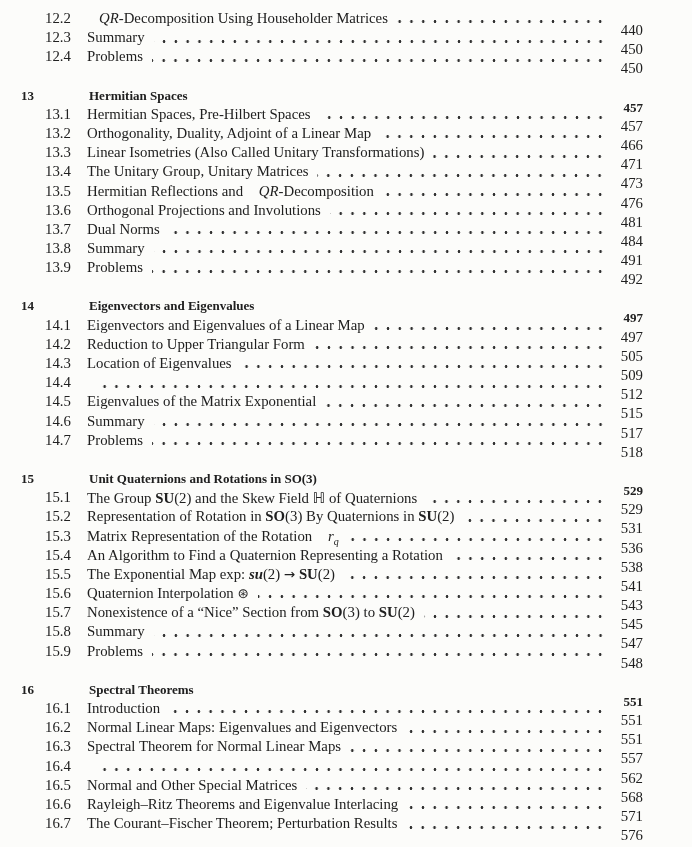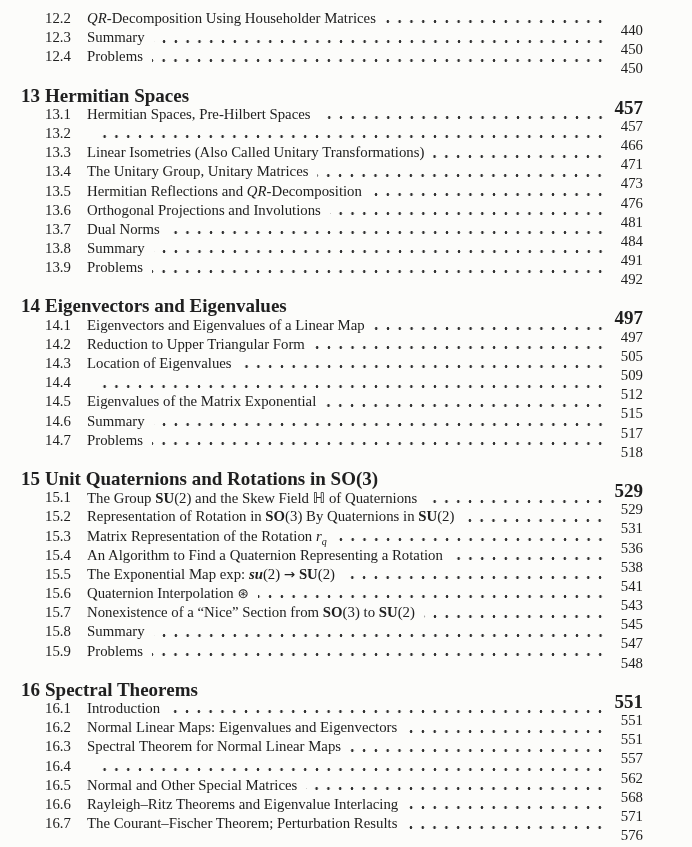--- a/index.html
+++ b/index.html
@@ -17,42 +17,42 @@
     padding:9px 49px 0 21px;
   }
   .row {
     display:flex;
     align-items:flex-start;
     height:19.2px;
     line-height:19.2px;
     white-space:nowrap;
   }
   
-  .chap { font-weight:bold; font-size:19px; }
+  .chap { font-weight:bold; font-size:13px;gap:44px; }
   .chap .cnum { flex:none; width:24px; }
   .chap .ctitle { flex:none; }
   .chap .fill { flex:1 1 0; }
   
   .sec { padding-left:24px; }
   .sec .num { flex:none; width:42px; }
   .title { flex:none; min-width:0; }
   .dots {
     flex:1 1 0;
     min-width:0;
     align-self:stretch;
     margin:0 7px 0 9px;
     background-image:radial-gradient(circle, #2e2e2e 1.15px, rgba(0,0,0,0) 1.6px);
     background-size:11.8px 3.2px;
     background-repeat:repeat-x;
     background-position:right 0 bottom 4.6px;
   }
   .pg { flex:none; min-width:30px; text-align:right;margin-top:12px; }
   .chapter-block { margin-top:19px; }
   
-  .st-i   { font-style:italic; }
+  .st-i   { font-style:italic;margin-left:12px; }
   .st-b   { font-weight:bold; }
   .st-bb  { font-family:"DejaVu Sans","DejaVu Serif",sans-serif; }
   .st-fr  { font-weight:bold; font-style:italic; }
   .st-sub { font-style:italic; font-size:10px; vertical-align:sub; }
   .st-sym { font-family:"DejaVu Sans",sans-serif; font-size:13.5px; }
 </style>
 </head>
 <body>
 
 <div class="page">
@@ -85,20 +85,21 @@
           <span class="pg">457</span>
         </div>
         <div class="row sec">
           <span class="num">13.1</span>
           <span class="title"><span>Hermitian Spaces, Pre-Hilbert Spaces</span></span>
           <span class="dots"></span>
           <span class="pg">457</span>
         </div>
         <div class="row sec">
           <span class="num">13.2</span>
+          <span class="title"><span>Orthogonality, Duality, Adjoint of a Linear Map</span></span>
           <span class="dots"></span>
           <span class="pg">466</span>
         </div>
         <div class="row sec">
           <span class="num">13.3</span>
           <span class="title"><span>Linear Isometries (Also Called Unitary Transformations)</span></span>
           <span class="dots"></span>
           <span class="pg">471</span>
         </div>
         <div class="row sec">

